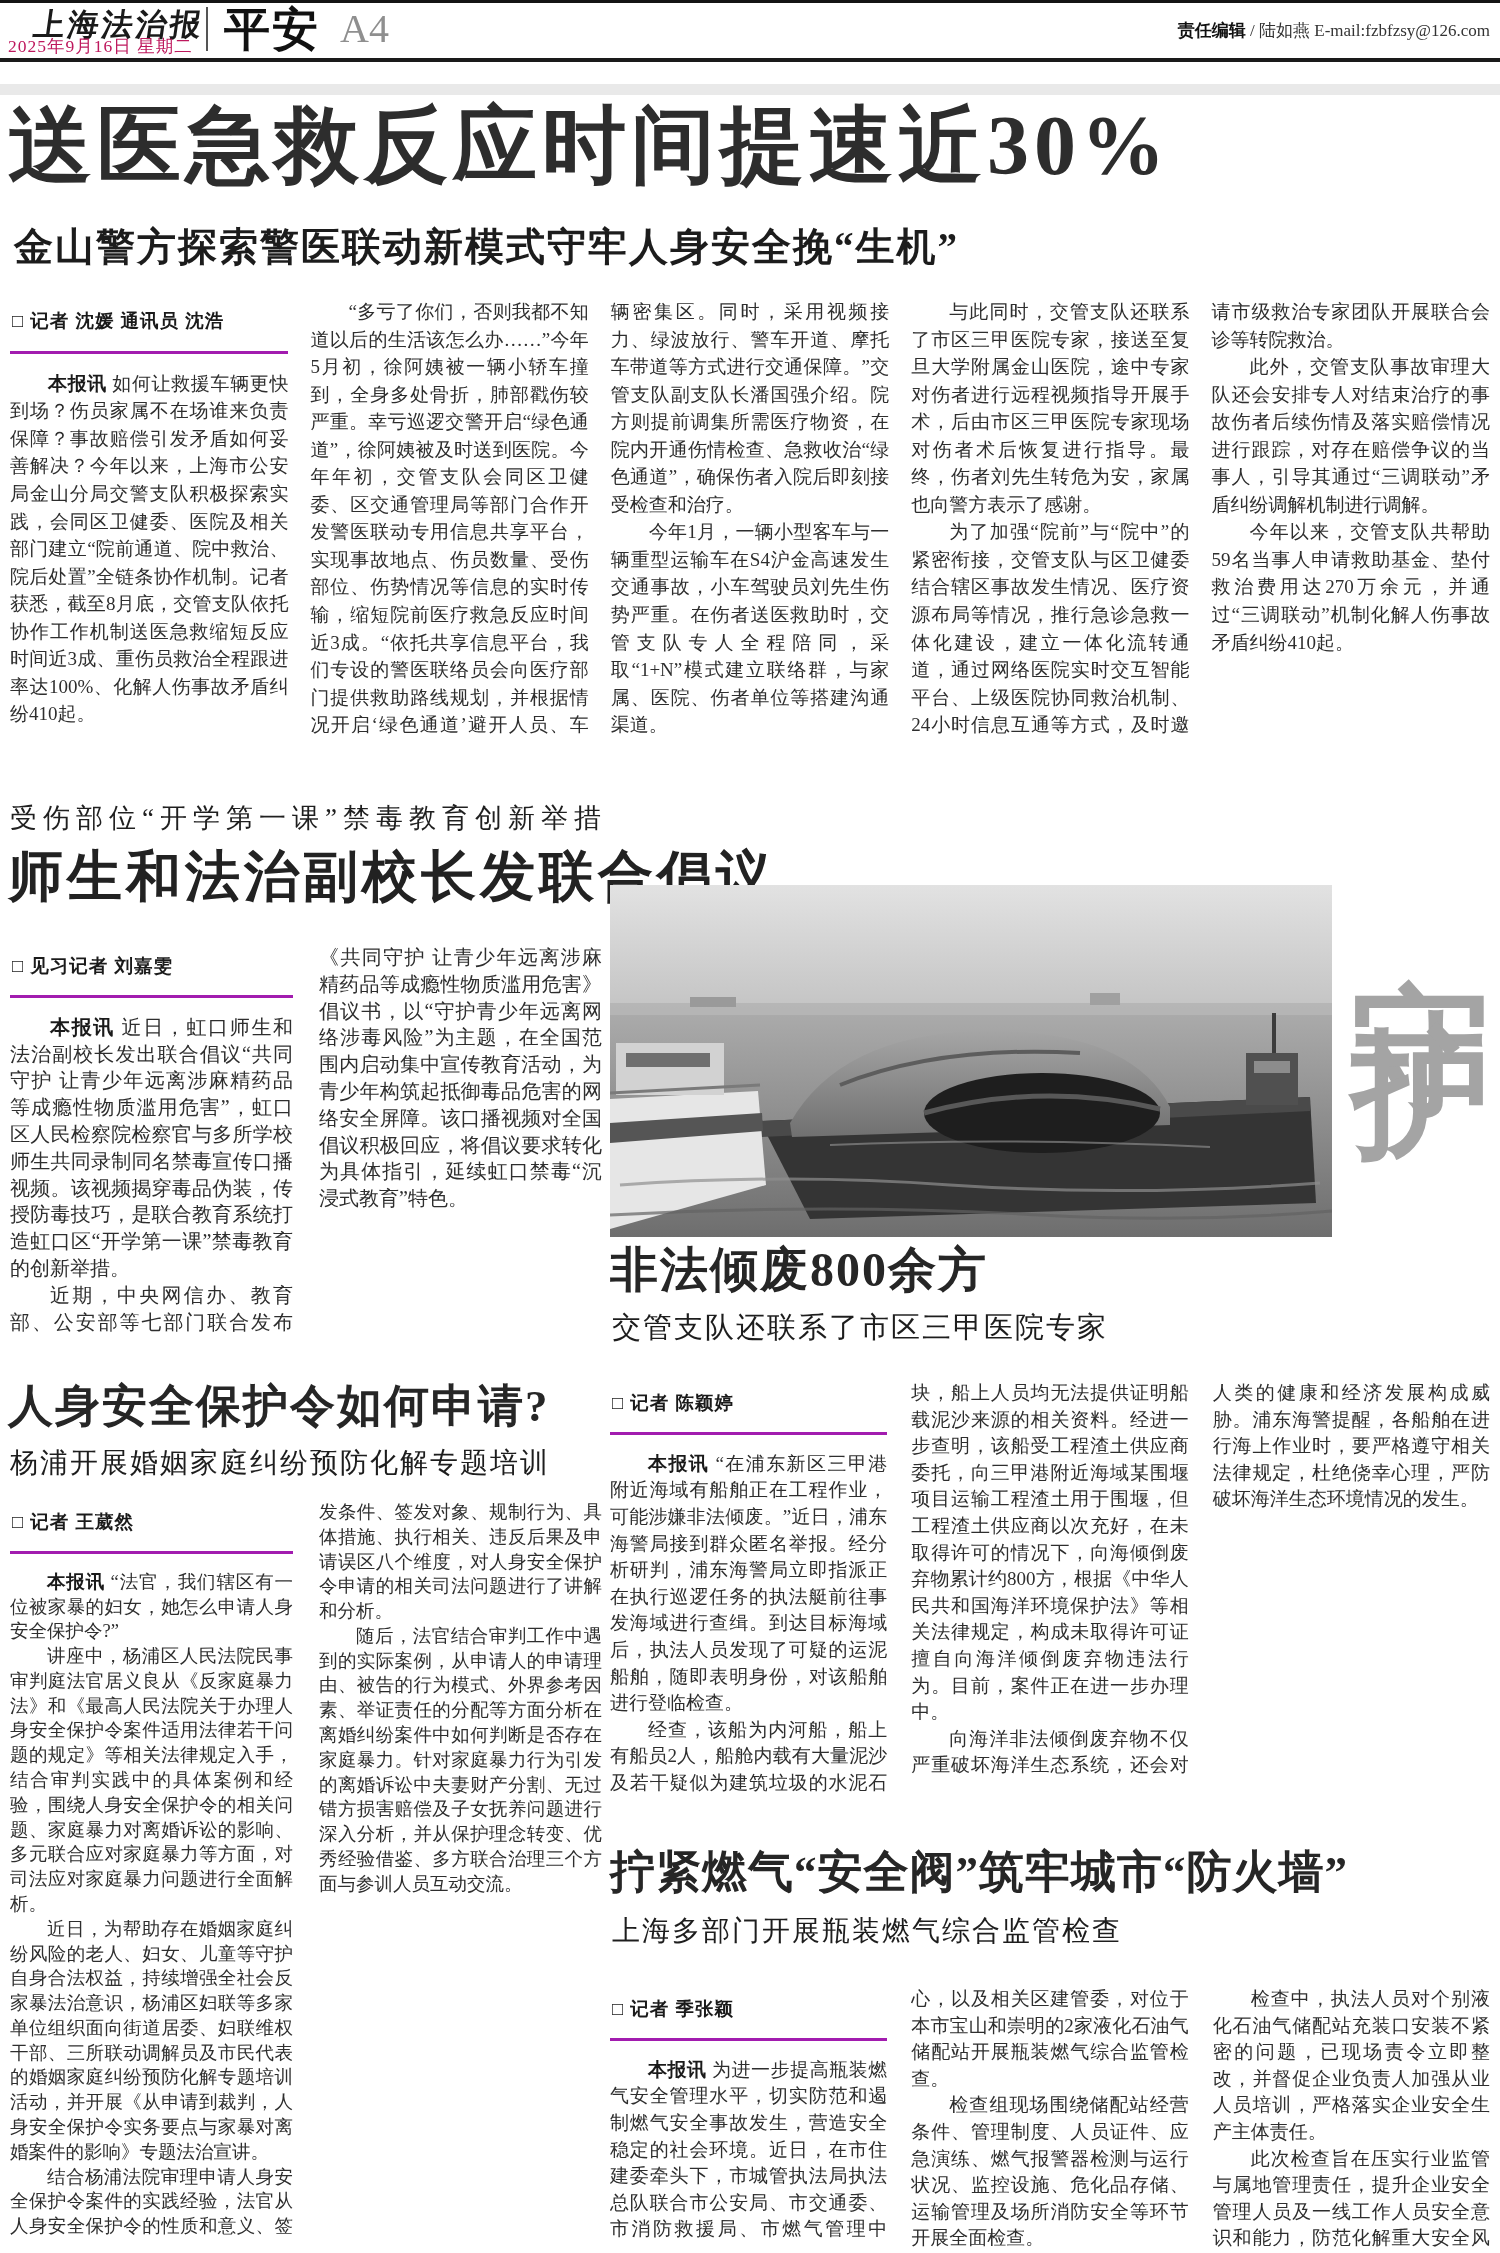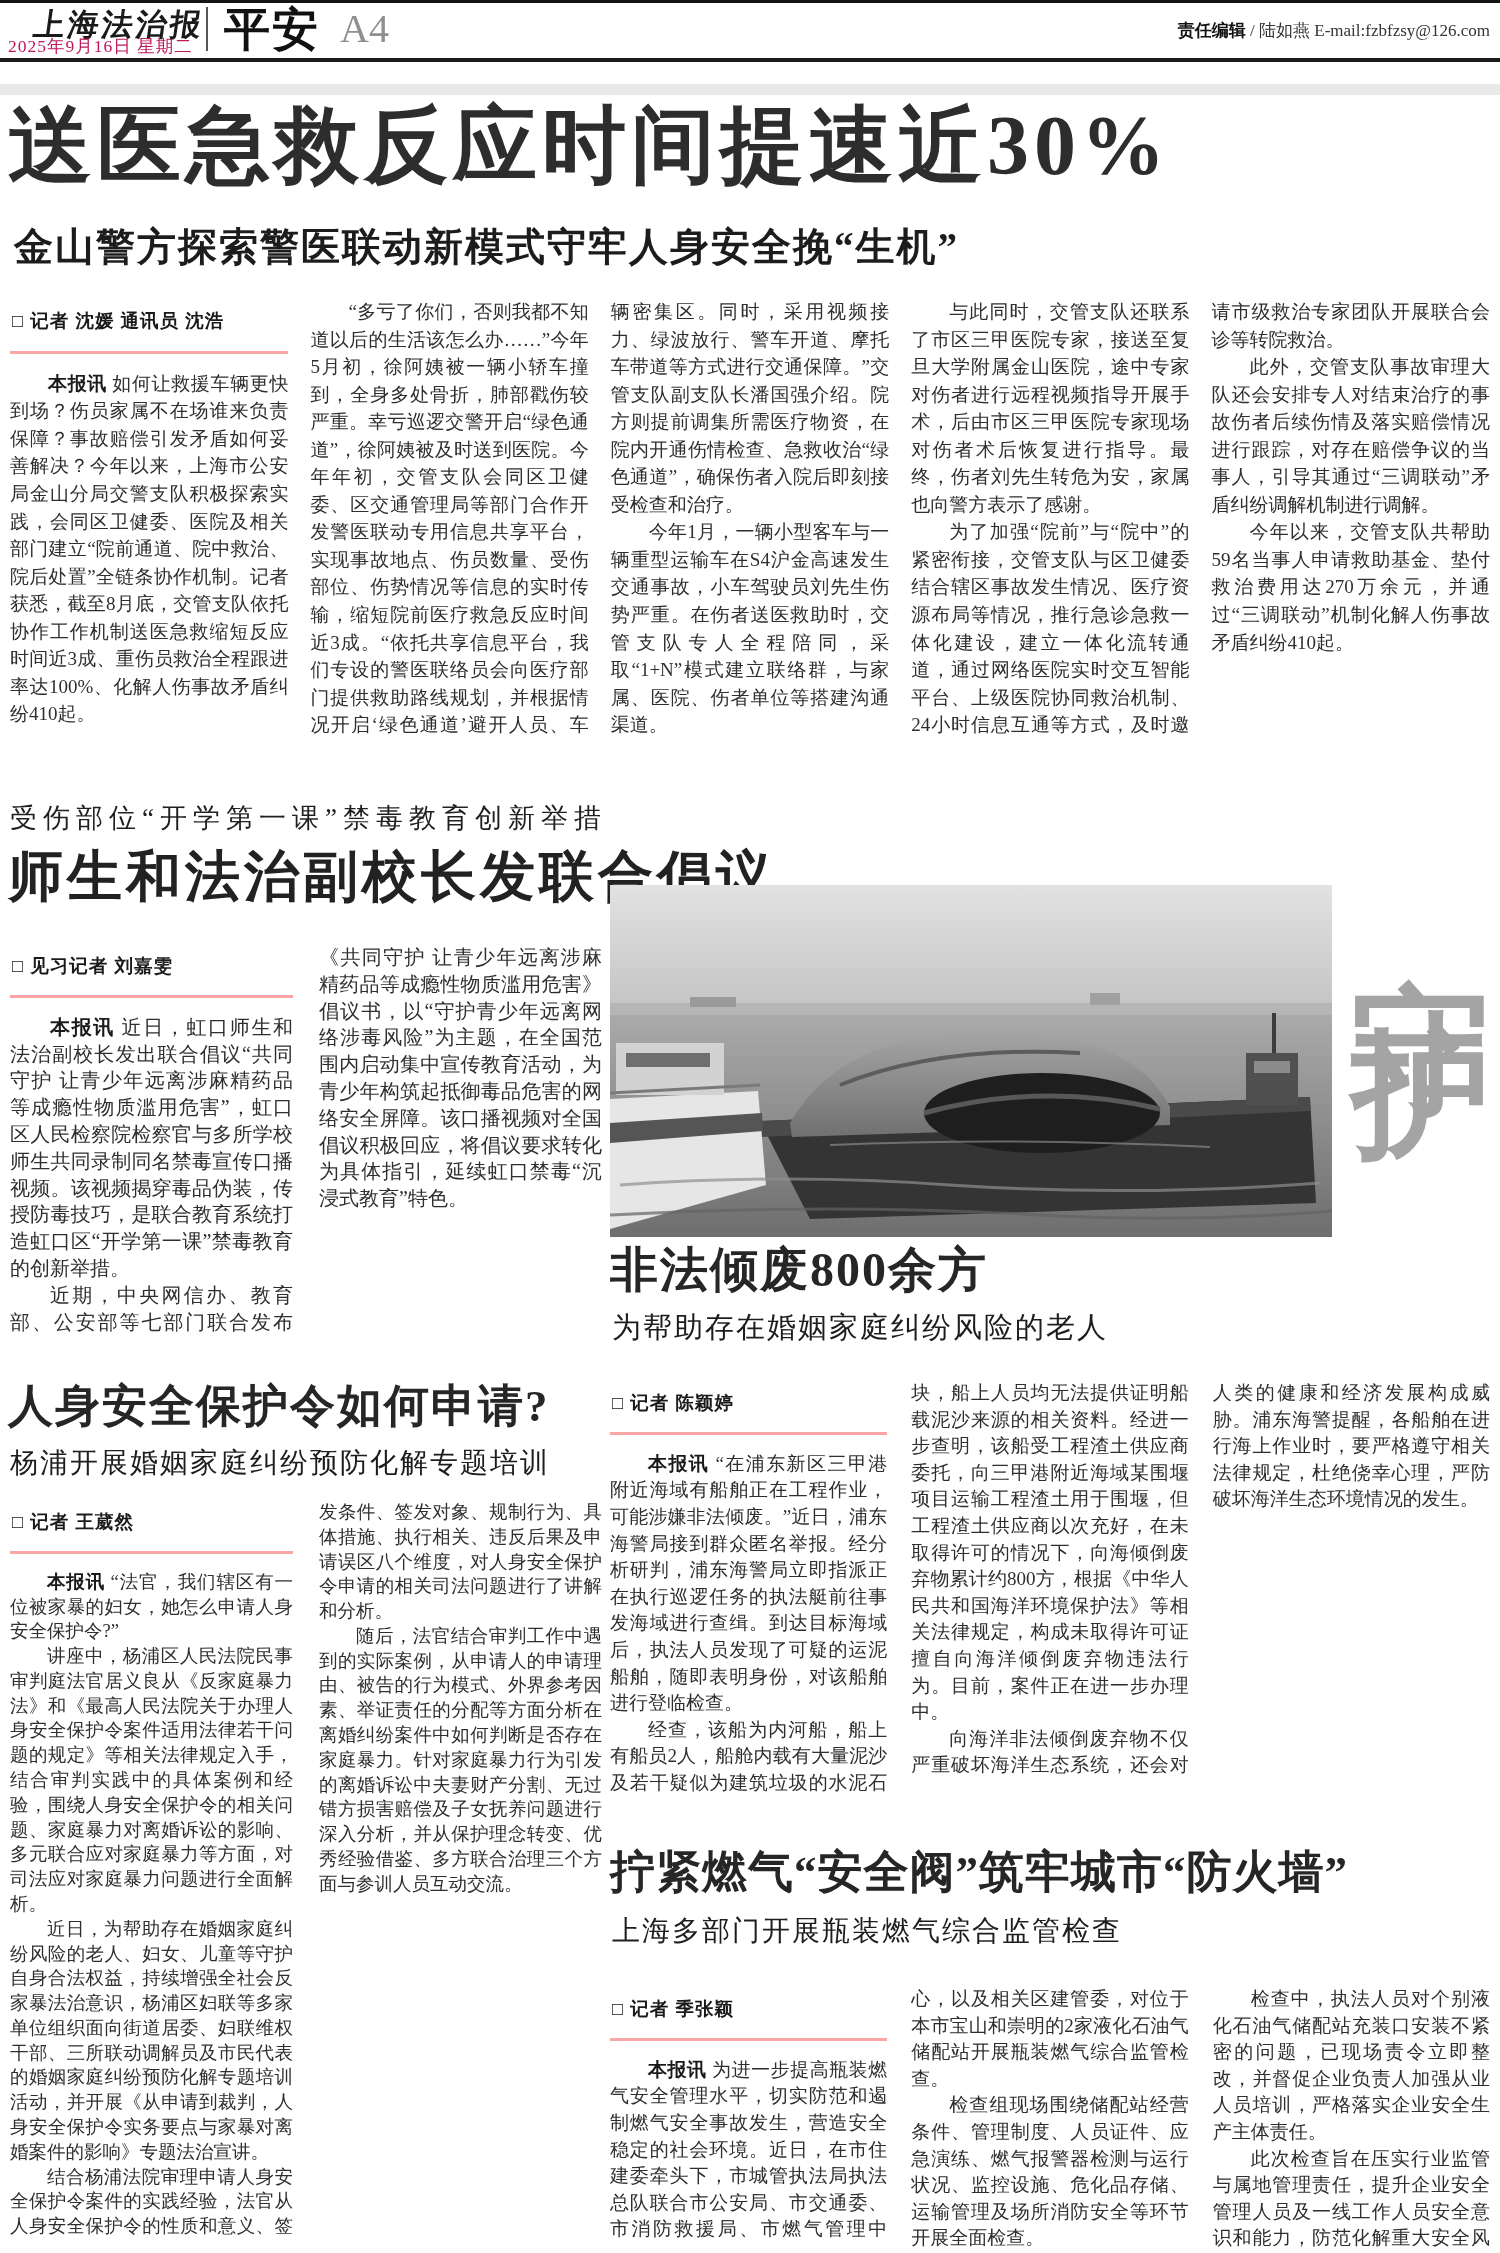--- a/index.html
+++ b/index.html
@@ -35,21 +35,21 @@
   .dek-protection{position:absolute;left:10px;top:1444px;font-size:28px;color:#1d1d1d;letter-spacing:2px;white-space:nowrap;}
 
   .h-gas{position:absolute;left:610px;top:1842px;font-size:45px;font-weight:900;letter-spacing:1px;color:#262626;white-space:nowrap;}
   .dek-gas{position:absolute;left:612px;top:1912px;font-size:28px;color:#1d1d1d;letter-spacing:2px;white-space:nowrap;}
 
   
   .art-body{position:absolute;overflow:hidden;text-align:justify;column-fill:auto;color:#2e2e2e;}
   .art-body p{margin:0;text-indent:2em;}
   .art-body b.lead{font-family:"Liberation Sans","DejaVu Sans",sans-serif;font-weight:700;color:#1a1a1a;}
   .byline{font-family:"Liberation Sans","DejaVu Sans",sans-serif;font-size:18.5px;font-weight:700;color:#1a1a1a;
-          padding:10px 0 16px 2px;border-bottom:3px solid #fca5a5;margin-bottom:16px;letter-spacing:1px;}
+          padding:10px 0 16px 2px;border-bottom:3px solid #a21caf;margin-bottom:16px;letter-spacing:1px;}
 
   .body-lead{left:10px;top:298px;width:1480px;height:460px;column-count:5;column-gap:22px;
              font-size:19px;line-height:1.45;}
   .body-antidrug{left:10px;top:944px;width:592px;height:400px;column-count:2;column-gap:26px;
              font-size:20px;line-height:1.34;}
   .body-dumping{left:610px;top:1380px;width:880px;height:420px;column-count:3;column-gap:24px;
              font-size:19px;line-height:1.40;}
   .body-protection{left:10px;top:1500px;width:592px;height:753px;column-count:2;column-gap:26px;
              font-size:18.5px;line-height:1.34;}
   .body-gas{left:610px;top:1986px;width:880px;height:267px;column-count:3;column-gap:24px;
@@ -145,21 +145,21 @@
 
       <path d="M10 300 Q180 288 340 300 Q520 312 710 298" stroke="#8f8f8f" stroke-width="3" fill="none" opacity="0.7"></path>
       <path d="M0 330 Q220 318 430 330 Q580 338 722 326" stroke="#626262" stroke-width="3" fill="none" opacity="0.7"></path>
       <path d="M220 260 Q400 252 600 262" stroke="#979797" stroke-width="2" fill="none" opacity="0.6"></path>
     </svg>
   </div>
 
   <div class="watermark">守护</div>
 
   <div class="h-dumping">非法倾废800余方</div>
-  <div class="dek-dumping">为帮助存在婚姻家庭纠纷风险的老人</div>
+  <div class="dek-dumping">交管支队还联系了市区三甲医院专家</div>
   <div class="art-body body-dumping">
     <div class="byline">□ 记者 陈颖婷</div>
     <div>
         <p><b class="lead">本报讯</b> “在浦东新区三甲港附近海域有船舶正在工程作业，可能涉嫌非法倾废。”近日，浦东海警局接到群众匿名举报。经分析研判，浦东海警局立即指派正在执行巡逻任务的执法艇前往事发海域进行查缉。到达目标海域后，执法人员发现了可疑的运泥船舶，随即表明身份，对该船舶进行登临检查。</p>
         <p>经查，该船为内河船，船上有船员2人，船舱内载有大量泥沙及若干疑似为建筑垃圾的水泥石块，船上人员均无法提供证明船载泥沙来源的相关资料。经进一步查明，该船受工程渣土供应商委托，向三甲港附近海域某围堰项目运输工程渣土用于围堰，但工程渣土供应商以次充好，在未取得许可的情况下，向海倾倒废弃物累计约800方，根据《中华人民共和国海洋环境保护法》等相关法律规定，构成未取得许可证擅自向海洋倾倒废弃物违法行为。目前，案件正在进一步办理中。</p>
         <p>向海洋非法倾倒废弃物不仅严重破坏海洋生态系统，还会对人类的健康和经济发展构成威胁。浦东海警提醒，各船舶在进行海上作业时，要严格遵守相关法律规定，杜绝侥幸心理，严防破坏海洋生态环境情况的发生。</p>
       </div>
   </div>
 
   <div class="h-protection">人身安全保护令如何申请?</div>

